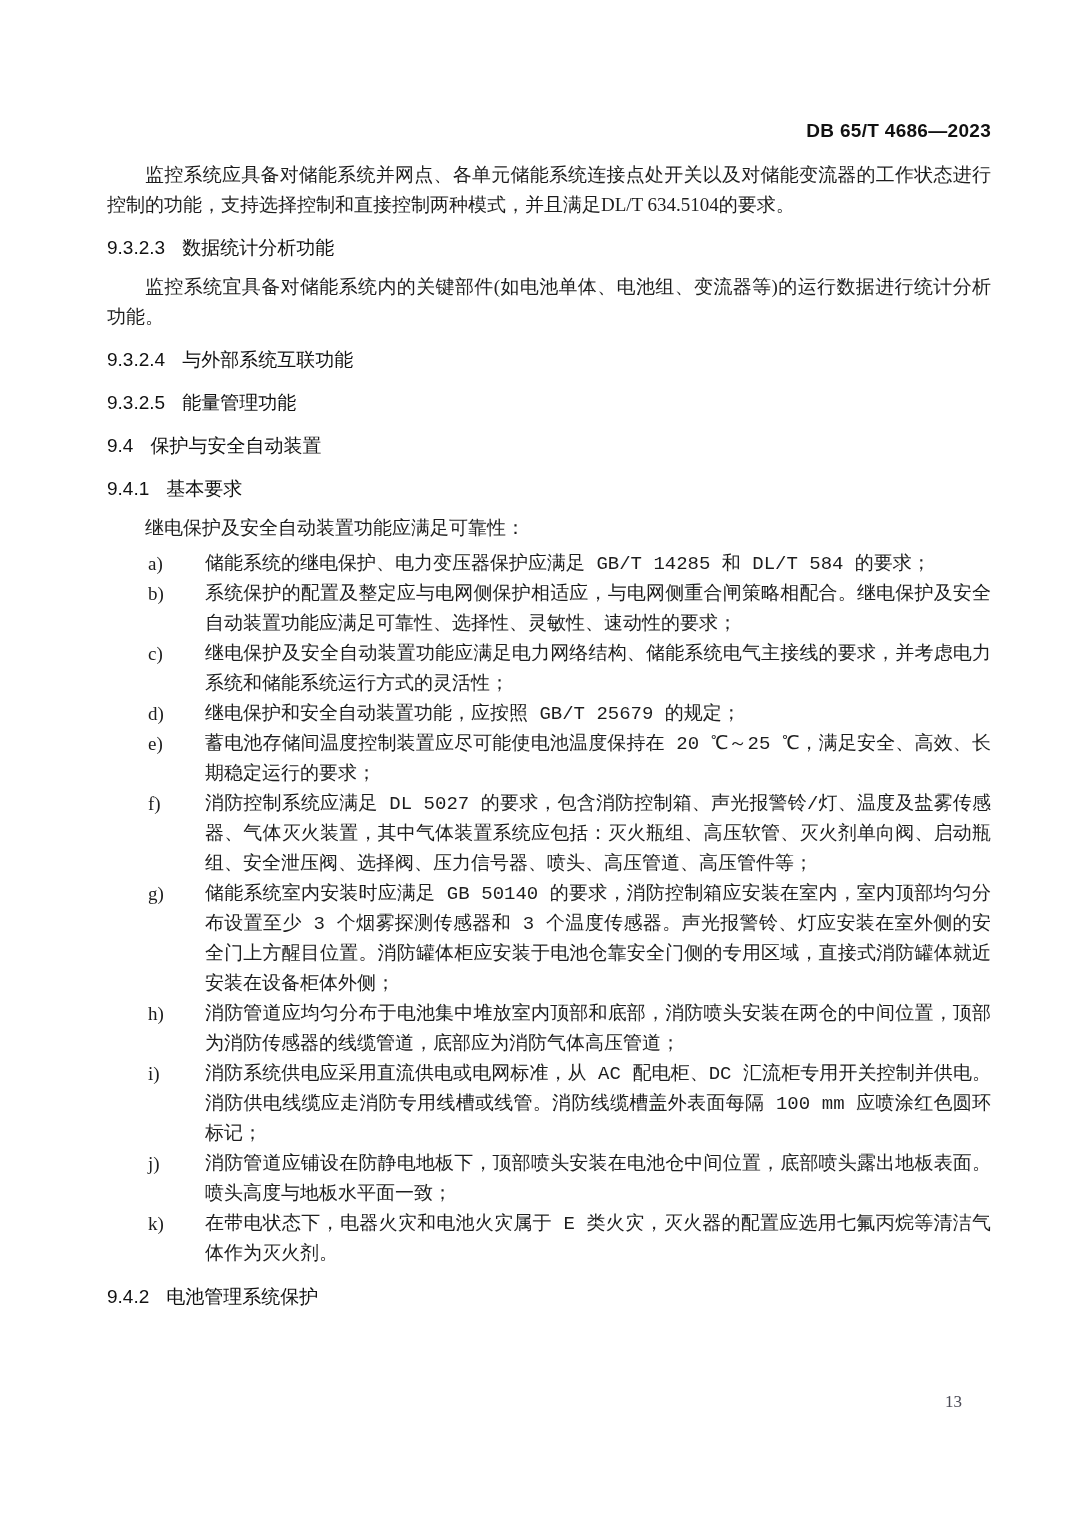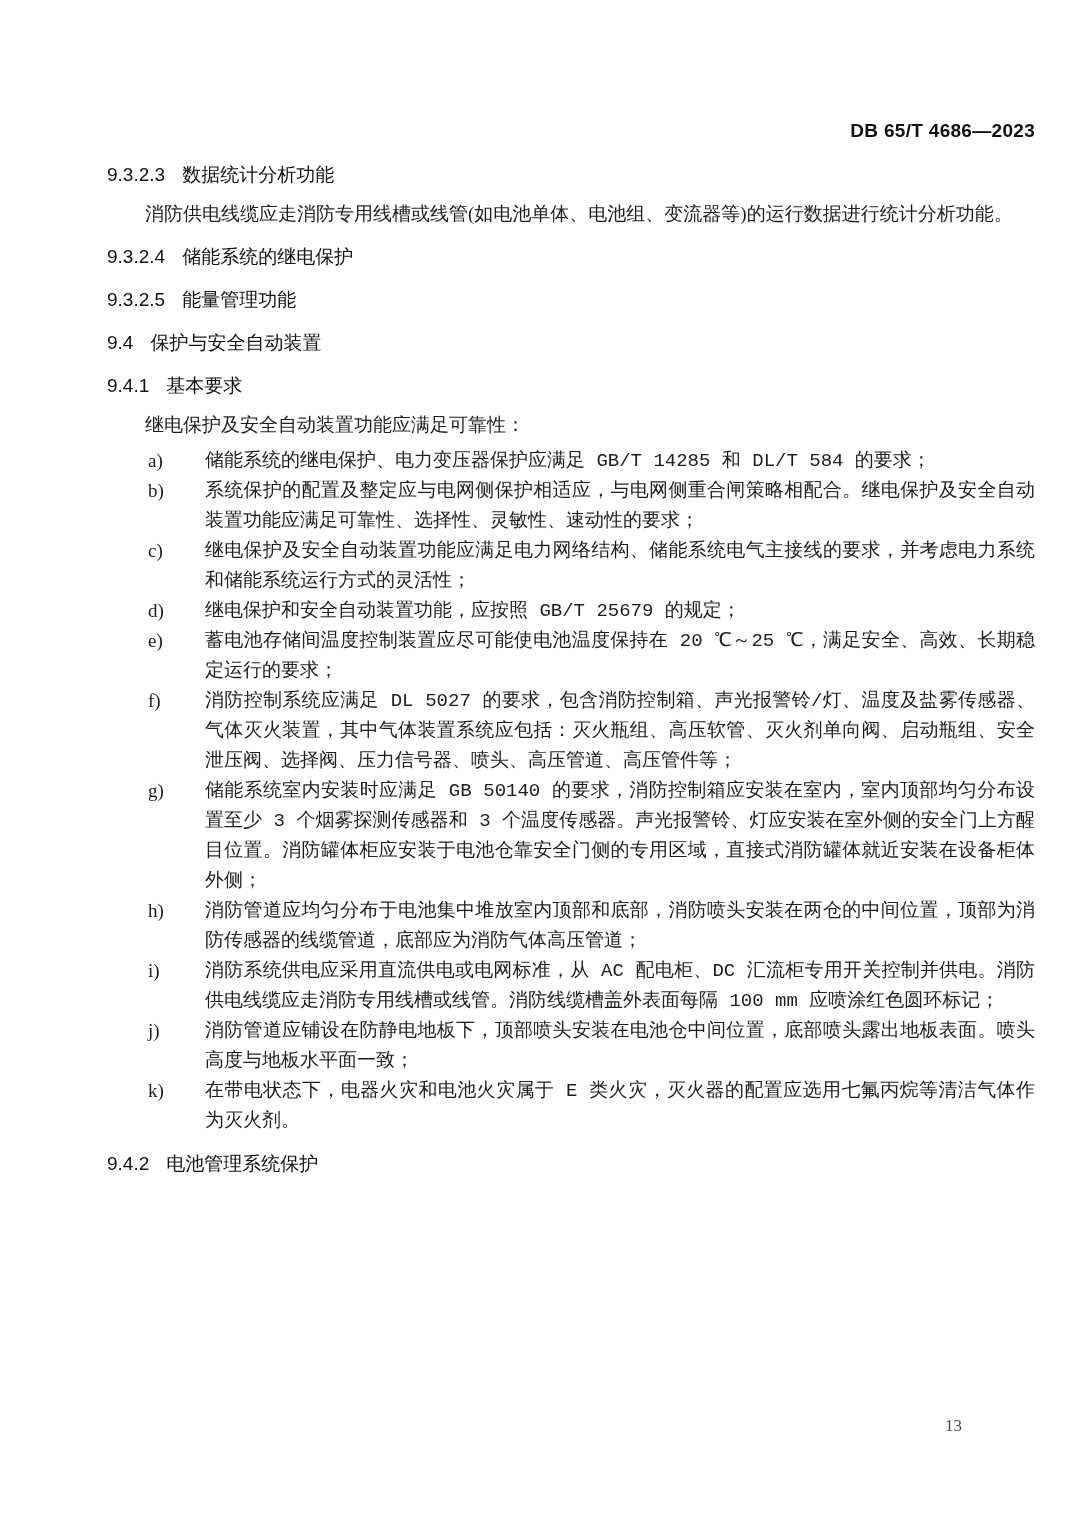--- a/index.html
+++ b/index.html
@@ -2,21 +2,21 @@
 <html><head>
 <meta charset="utf-8">
 <style>
   html, body { margin: 0; padding: 0; background: #ffffff; }
   .page {
     position: relative;
     width: 1080px;
     height: 1528px;
     background: #ffffff;
     box-sizing: border-box;
-    padding: 116px 45px 0 107px;
+    padding: 116px 89px 0 107px;
     color: #1d1d1d;
     font-family: "Liberation Serif", "DejaVu Serif", serif;
     font-size: 19px;
     line-height: 30px;
     overflow: hidden;
   }
   .doc-header {
     text-align: right;
     font-family: "Liberation Sans", "DejaVu Sans", sans-serif;
     font-weight: 600;
@@ -48,42 +48,43 @@
     flex: 0 0 57px;
     width: 57px;
   }
   .li .litext {
     flex: 1;
     text-align: justify;
     font-family: Liberation Mono, monospace;
   }
   .page-number {
     position: absolute;
-    bottom: 87px;
+    bottom: 111px;
     right: 118px;
     font-size: 17px;
     color: #4a4a55;
     font-family: "Liberation Serif", "DejaVu Serif", serif;
   }
 </style>
 </head>
 <body>
 
 <div class="page">
 
   <div class="doc-header">DB 65/T 4686—2023</div>
 
+  <div class="para">监控系统应具备对储能系统并网点、各单元储能系统连接点处开关以及对储能变流器的工作状态进行控制的功能，支持选择控制和直接控制两种模式，并且满足DL/T 634.5104的要求。</div>
 
   <div class="h3">
     <span class="hnum">9.3.2.3</span><span class="htitle">数据统计分析功能</span>
   </div>
-  <div class="para">消防供电线缆应走消防专用线槽或线管(如电池单体、电池组、变流器等)的运行数据进行统计分析功能。</div>
+  <div class="para">监控系统宜具备对储能系统内的关键部件(如电池单体、电池组、变流器等)的运行数据进行统计分析功能。</div>
 
   <div class="h3">
-    <span class="hnum">9.3.2.4</span><span class="htitle">储能系统的继电保护</span>
+    <span class="hnum">9.3.2.4</span><span class="htitle">与外部系统互联功能</span>
   </div>
 
   <div class="h3">
     <span class="hnum">9.3.2.5</span><span class="htitle">能量管理功能</span>
   </div>
 
   <div class="h2">
     <span class="hnum">9.4</span><span class="htitle">保护与安全自动装置</span>
   </div>
 

